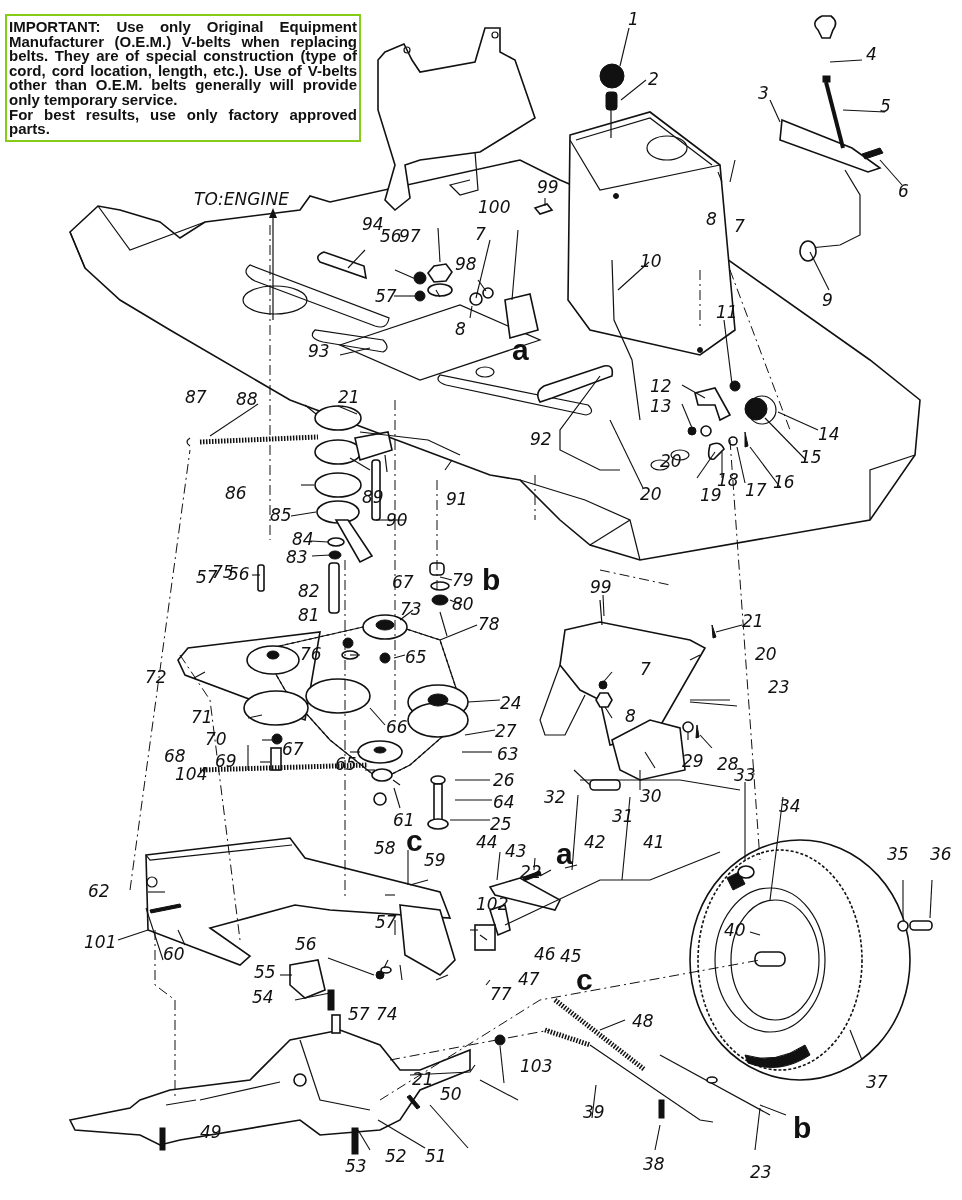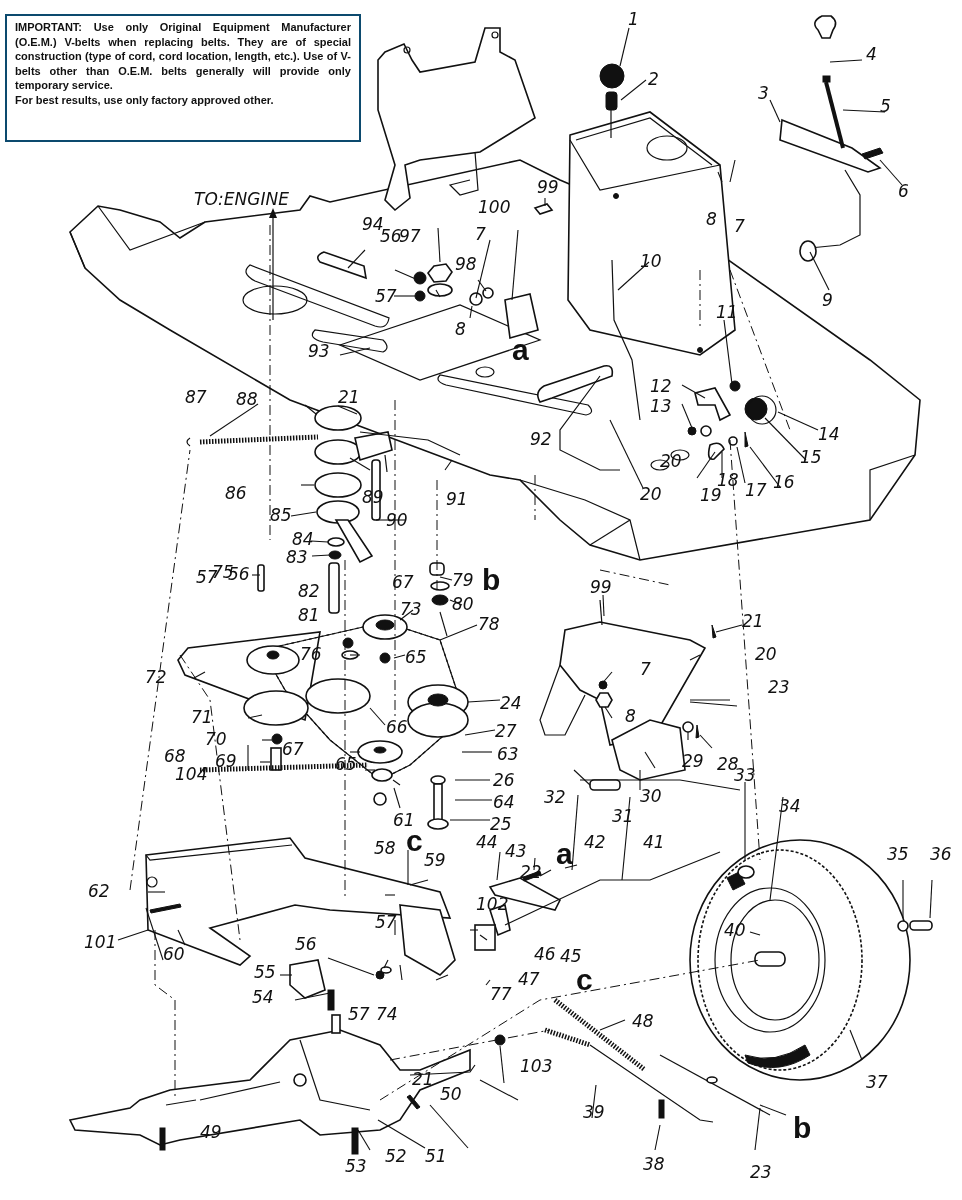--- a/index.html
+++ b/index.html
@@ -1,20 +1,20 @@
 <!DOCTYPE html>
 <html><head>
 <meta charset="utf-8">
 <style>
   html, body { margin: 0; padding: 0; background: #ffffff; }
   body { width: 962px; height: 1200px; position: relative; overflow: hidden; font-family: "Liberation Sans", sans-serif; }
   #notice {
     position: absolute; left: 5px; top: 14px; width: 356px; height: 128px;
-    border: 2px solid #0c4a6e; box-sizing: border-box; padding: 4px 8px;
-    font-family: "Liberation Sans", sans-serif; font-weight: bold; font-size: 11px; line-height: 14.6px;
+    border: 2px solid #84cc16; box-sizing: border-box; padding: 4px 2px;
+    font-family: "Liberation Sans", sans-serif; font-weight: bold; font-size: 15px; line-height: 14.6px;
     color: #111; text-align: justify; background: #fff;
   }
   #notice p { margin: 0; }
   #diagram { position: absolute; left: 0; top: 0; }
   .lbl { font-family: "DejaVu Sans", sans-serif; font-style: italic; font-size: 17px; fill: #111; }
   .ref { font-family: "Liberation Sans", sans-serif; font-weight: bold; font-size: 30px; fill: #111; }
   .eng { font-family: "DejaVu Sans", sans-serif; font-style: italic; font-size: 17px; fill: #111; }
   .part { fill: #fff; stroke: #111; stroke-width: 1.6; }
   .dark { fill: #111; stroke: #111; stroke-width: 1; }
   .thin { fill: none; stroke: #111; stroke-width: 1.2; }
@@ -495,14 +495,14 @@
     <text class="ref" x="556" y="864">a</text>
     <text class="ref" x="482" y="590">b</text>
     <text class="ref" x="793" y="1138">b</text>
     <text class="ref" x="406" y="851">c</text>
     <text class="ref" x="576" y="990">c</text>
   </g>
 </svg>
 
 <div id="notice">
   <p>IMPORTANT: Use only Original Equipment Manufacturer (O.E.M.) V-belts when replacing belts. They are of special construction (type of cord, cord location, length, etc.). Use of V-belts other than O.E.M. belts generally will provide only temporary service.</p>
-  <p>For best results, use only factory approved other.</p>
+  <p>For best results, use only factory approved parts.</p>
 </div>
 
 </body></html>

